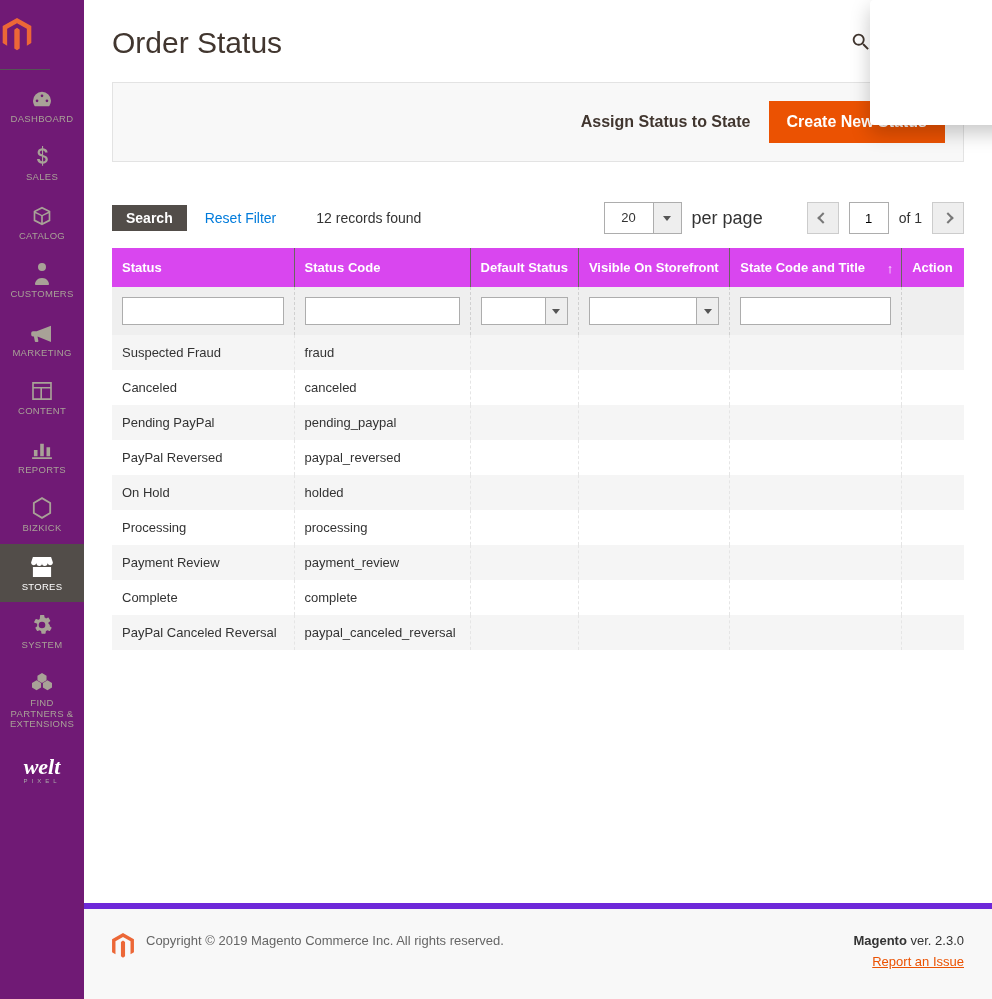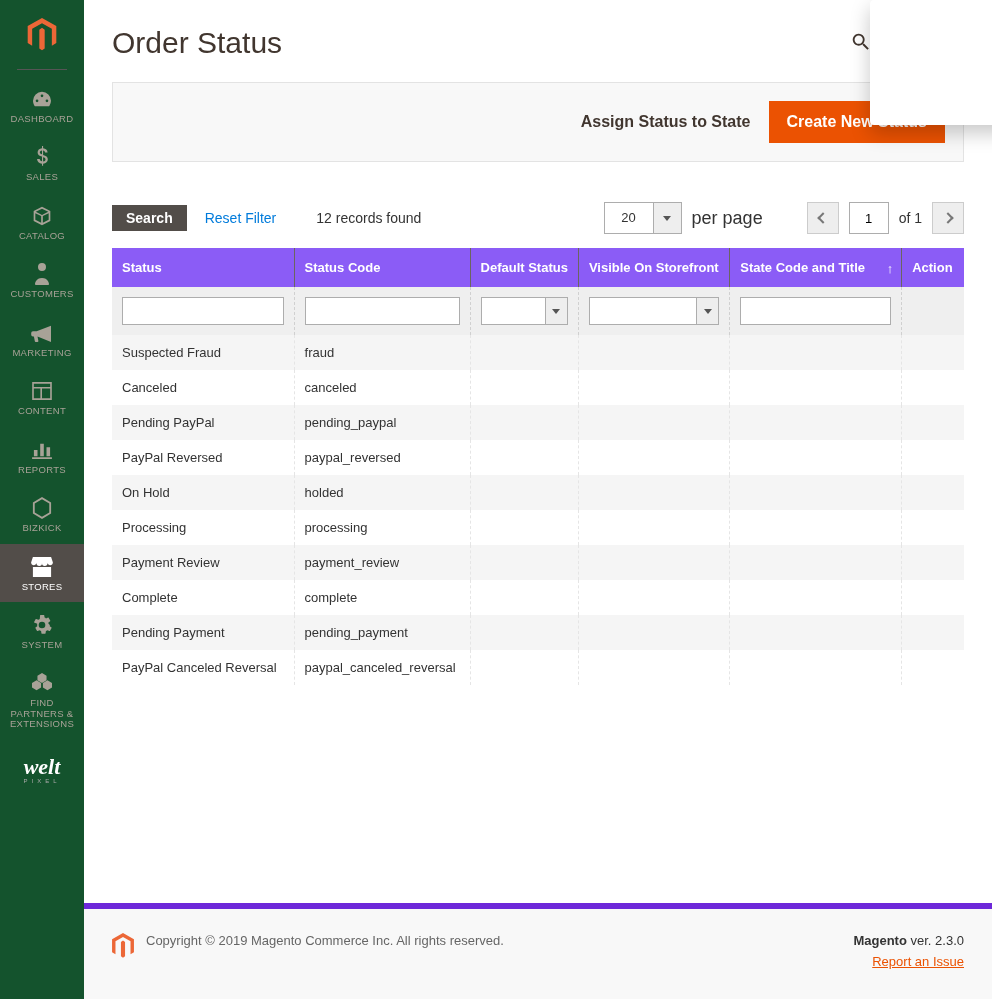--- a/index.html
+++ b/index.html
@@ -12,24 +12,23 @@
     height: 999px;
     overflow: hidden;
     position: relative;
   }
   
   .sidebar {
     position: absolute;
     left: 0; top: 0;
     width: 84px;
     height: 999px;
-    background: #14532d;
+    background: #701a75;
     display: flex;
     flex-direction: column;
-    align-items: center;
     z-index: 10;
   }
   .logo {
     padding: 18px 0 14px 0;
   }
   .logo svg { width: 34px; height: 34px; }
   .separator {
     width: 50px;
     height: 1px;
     background: #555;
@@ -201,21 +200,21 @@
     font-size: 13px;
   }
 
   
   .grid {
     width: 100%;
     border-collapse: collapse;
     font-size: 13px;
   }
   .grid thead th {
-    background: #8b5cf6;
+    background: #d946ef;
     color: #fff;
     font-weight: 600;
     text-align: left;
     padding: 12px 10px;
     border-right: 1px solid #6b6560;
     position: relative;
   }
   .grid thead th:last-child { border-right: none; }
   .grid thead th .sort-arrow {
     position: absolute;
@@ -558,28 +557,20 @@
         </tr>
         <tr class="data-row">
           <td>Complete</td>
           <td>complete</td>
           <td></td>
           <td></td>
           <td></td>
           <td></td>
         </tr>
         <tr class="data-row">
-          <td>Pending Payment</td>
-          <td>pending_payment</td>
-          <td></td>
-          <td></td>
-          <td></td>
-          <td></td>
-        </tr>
-        <tr class="data-row">
           <td>PayPal Canceled Reversal</td>
           <td>paypal_canceled_reversal</td>
           <td></td>
           <td></td>
           <td></td>
           <td></td>
         </tr>
       </tbody>
   </table>
 </main>

